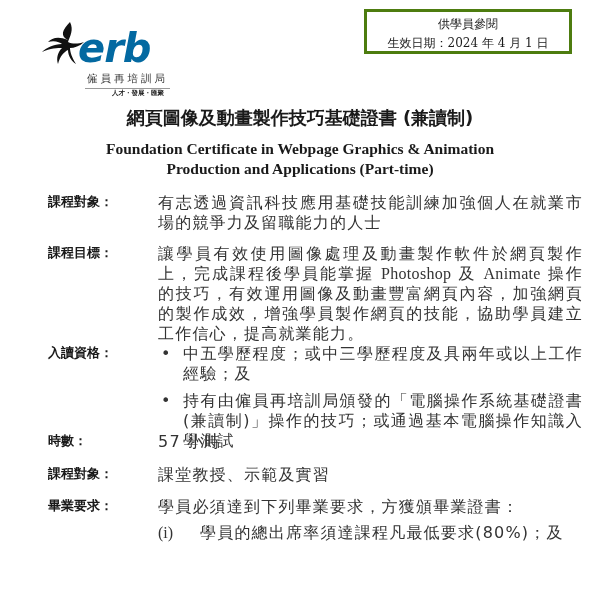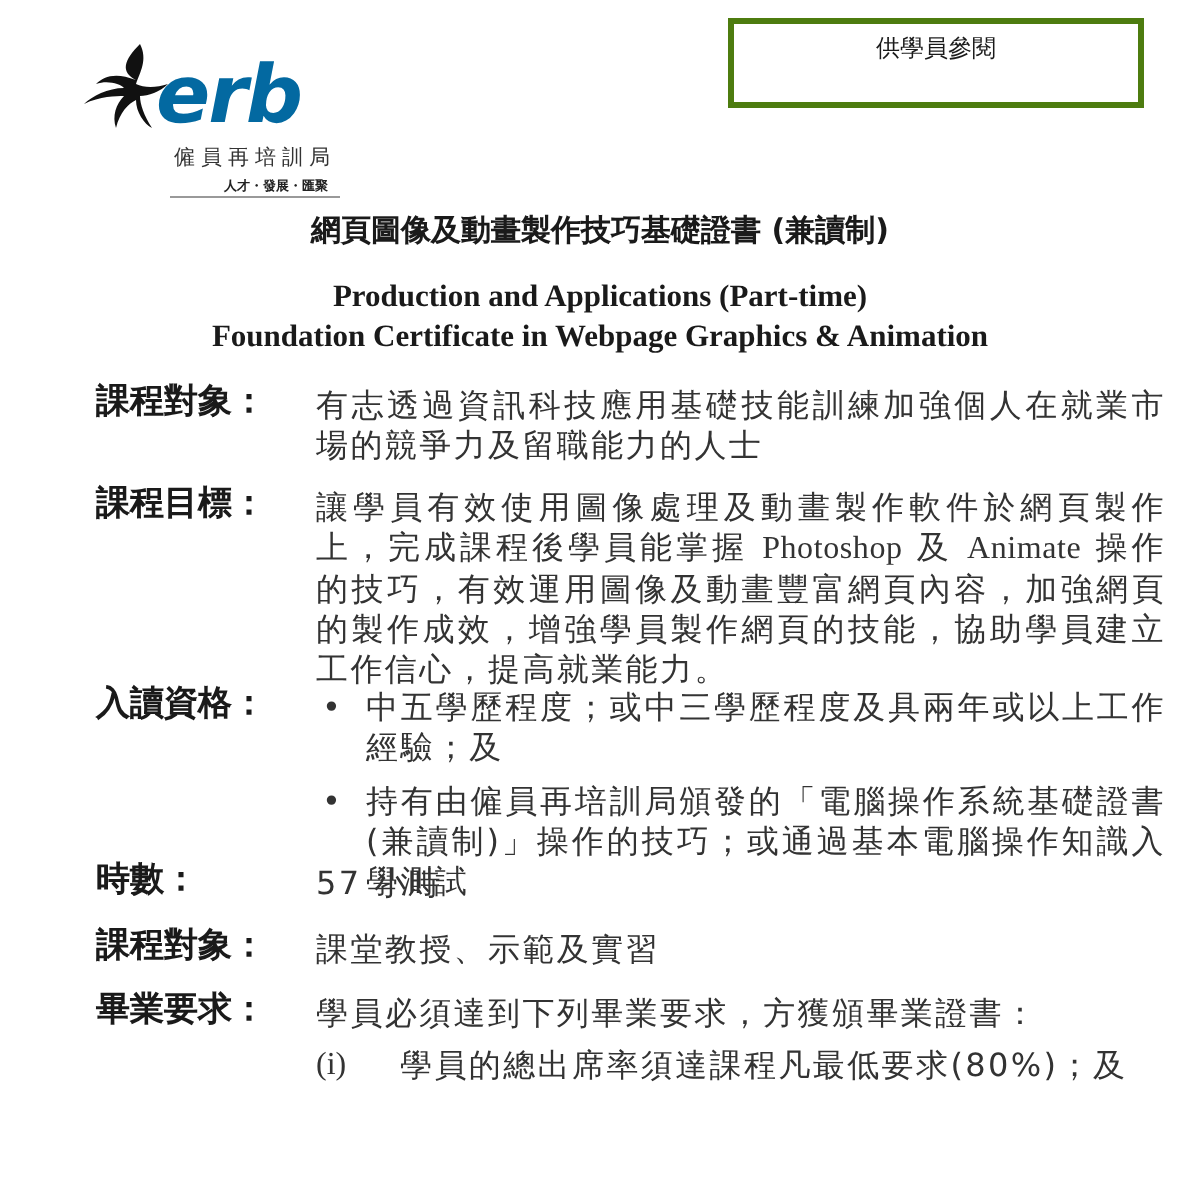--- a/index.html
+++ b/index.html
@@ -11,44 +11,44 @@
   .logo { position: absolute; left: 40px; top: 20px; width: 140px; height: 80px; }
   .logo svg { position: absolute; left: 0; top: 0; }
   .logo-word {
     position: absolute; left: 38px; top: 8px;
     font-family: "DejaVu Sans", sans-serif; font-style: italic; font-weight: bold;
     font-size: 40px; letter-spacing: -1px; color: #0369a1; line-height: 40px;
   }
   .logo-cn {
     position: absolute; left: 45px; top: 52px; width: 85px;
     font-family: "DejaVu Sans", sans-serif; font-size: 10.5px; letter-spacing: 3px;
-    color: #333; border-bottom: 1px solid #999; padding-bottom: 12px; text-align: center;
+    color: #333; border-bottom: 1px solid #999; padding-bottom: 2px; text-align: center;
   }
   .logo-tag {
     position: absolute; left: 58px; top: 69px; width: 80px;
     font-family: "DejaVu Sans", sans-serif; font-size: 6.5px; font-weight: bold; color: #222;
     text-align: center;
   }
   .stamp {
     position: absolute; left: 332px; top: 9px; width: 208px; height: 45px;
     border: 3px solid #4d7c0f; box-sizing: border-box;
     text-align: center; font-size: 12px; line-height: 19px; padding-top: 3px; margin-left: 32px;
   }
   .title-cn {
     position: absolute; left: 0; width: 600px; top: 106px; text-align: center;
-    font-family: "DejaVu Sans", sans-serif; font-weight: bold; font-size: 15px;
+    font-family: "DejaVu Sans", sans-serif; font-weight: bold; font-size: 18px;
   }
   .title-en {
     position: absolute; left: 0; width: 600px; top: 139px; text-align: center;
     font-family: "Liberation Serif", serif; font-weight: bold; font-size: 15.5px; line-height: 20px;
   }
   .row { position: absolute; left: 48px; width: 540px; }
   .label {
     position: absolute; left: 0; top: 0; width: 100px;
-    font-family: "DejaVu Sans", sans-serif; font-weight: bold; font-size: 17px; line-height: 17px;
+    font-family: "DejaVu Sans", sans-serif; font-weight: bold; font-size: 13px; line-height: 17px;
   }
   .val {
     position: absolute; left: 110px; top: 0; width: 425px;
     font-family: "DejaVu Sans", sans-serif; font-size: 16px; line-height: 20px; color: #333;
     letter-spacing: 1.2px; text-align: justify;
   }
   .val .en { font-family: "Liberation Serif", serif; letter-spacing: 0.3px; }
   .bullet { position: relative; padding-left: 25px; margin-bottom: 7px; line-height: 20px; }
   .bullet .dot { position: absolute; left: 3px; top: 0; }
   .enum { position: relative; padding-left: 42px; margin-top: 6px; line-height: 20px; }
@@ -61,26 +61,27 @@
   <svg width="44" height="50" viewBox="0 0 44 50">
     <path d="M30 2 C22 10 20 16 28 20 C18 16 12 18 8 22 C14 20 20 22 22 24 C14 24 6 28 2 32 C10 28 18 28 22 28 C18 32 16 38 18 44 C20 36 24 32 28 30 C28 36 32 42 36 44 C32 38 30 32 30 28 C34 28 40 26 44 22 C38 24 32 24 28 22 C30 16 34 10 30 2 Z" fill="#111"></path>
   </svg>
   <div class="logo-word">erb</div>
   <div class="logo-cn">僱員再培訓局</div>
   <div class="logo-tag">人才・發展・匯聚</div>
 </div>
 
 <div class="stamp">
   <div>供學員參閱</div>
+  <div>生效日期：2024 年 4 月 1 日</div>
 </div>
 
 <div class="title-cn">網頁圖像及動畫製作技巧基礎證書 (兼讀制)</div>
 <div class="title-en">
+  <div>Foundation Certificate in Webpage Graphics &amp; Animation</div>
   <div>Production and Applications (Part-time)</div>
-  <div>Foundation Certificate in Webpage Graphics &amp; Animation</div>
 </div>
 
 <div class="row" style="top:193px;">
   <div class="label">課程對象：</div>
   <div class="val">有志透過資訊科技應用基礎技能訓練加強個人在就業市場的競爭力及留職能力的人士</div>
 </div>
 
 <div class="row" style="top:244px;">
   <div class="label">課程目標：</div>
   <div class="val"><span>讓學員有效使用圖像處理及動畫製作軟件於網頁製作上，完成課程後學員能掌握 </span><span class="en">Photoshop</span><span> 及 </span><span class="en">Animate</span><span> 操作的技巧，有效運用圖像及動畫豐富網頁內容，加強網頁的製作成效，增強學員製作網頁的技能，協助學員建立工作信心，提高就業能力。</span></div>

